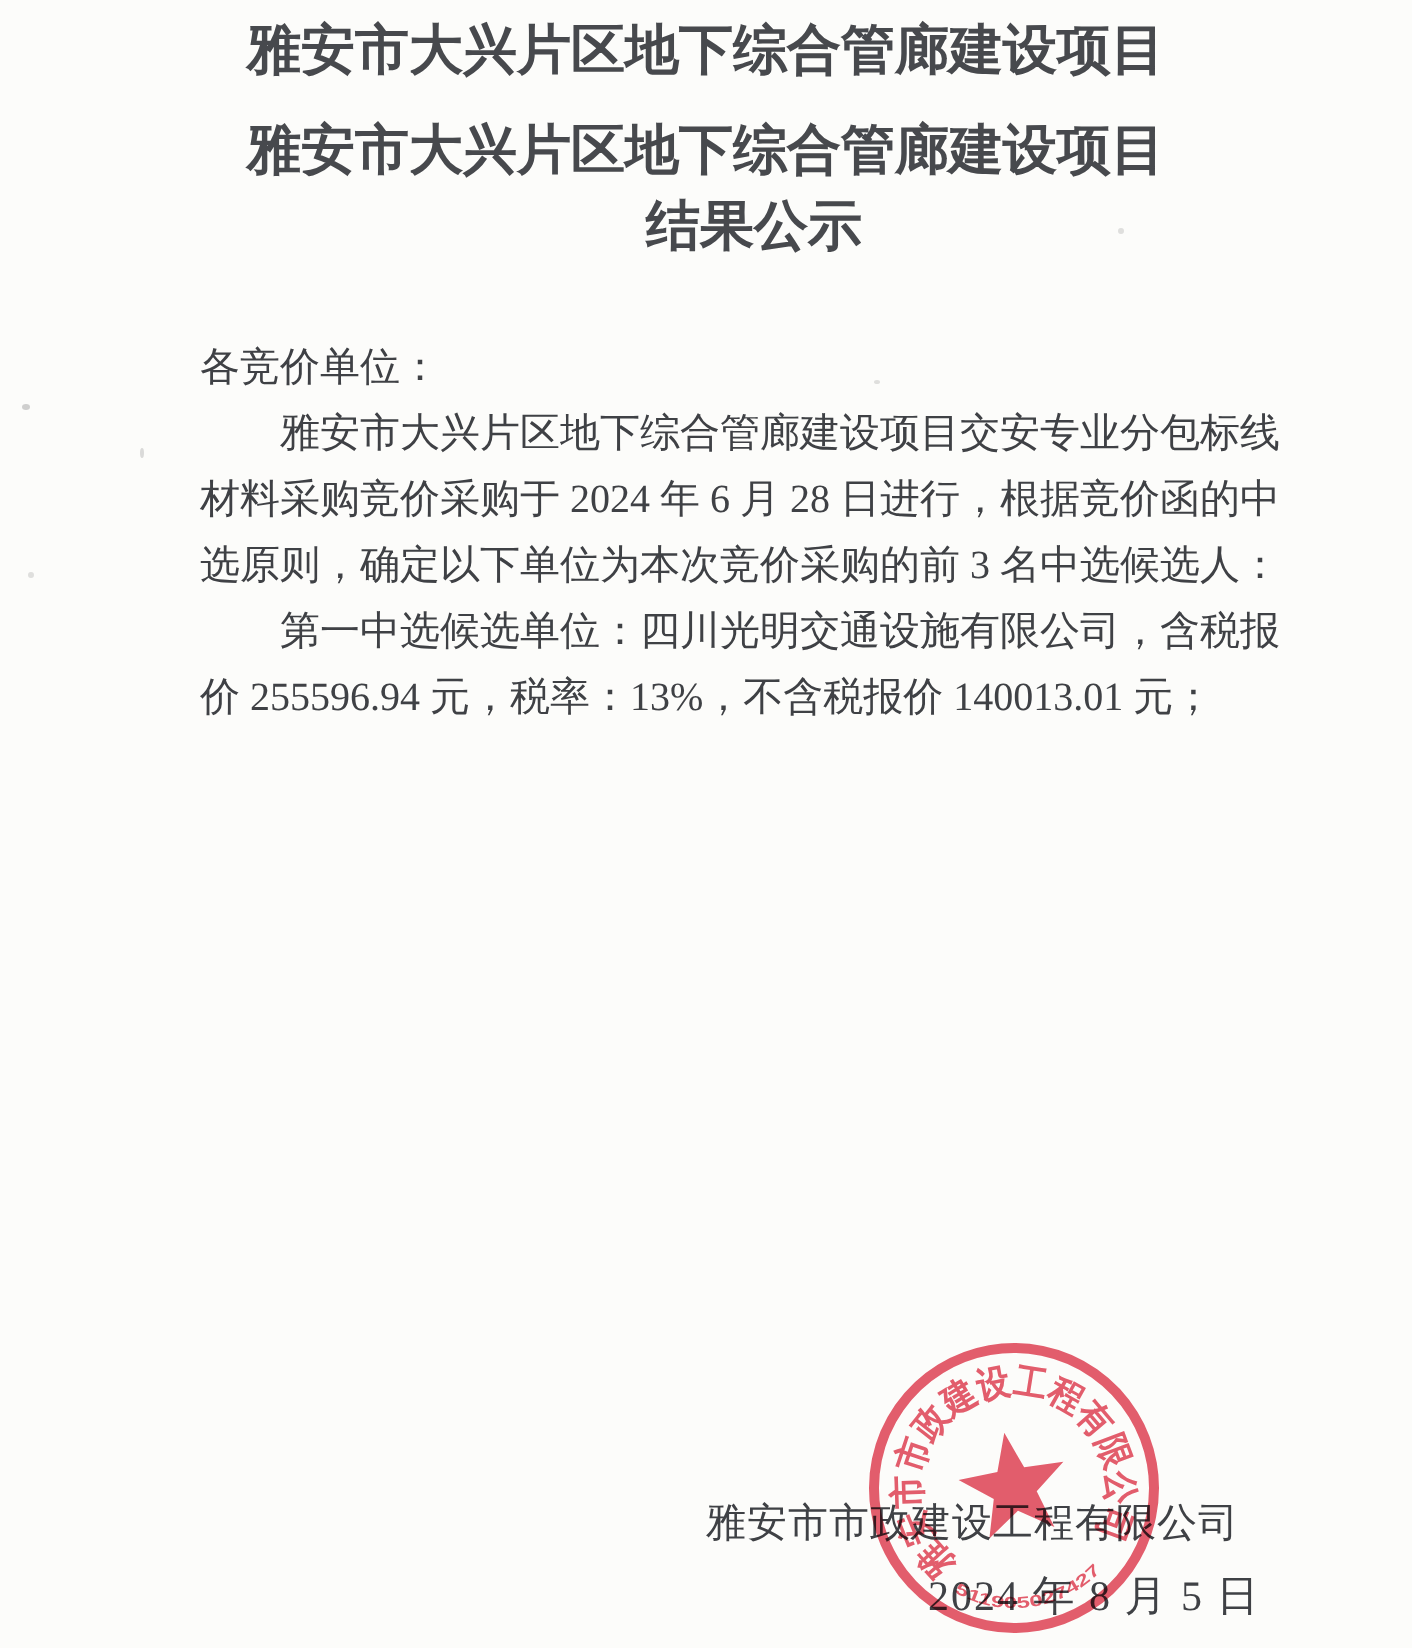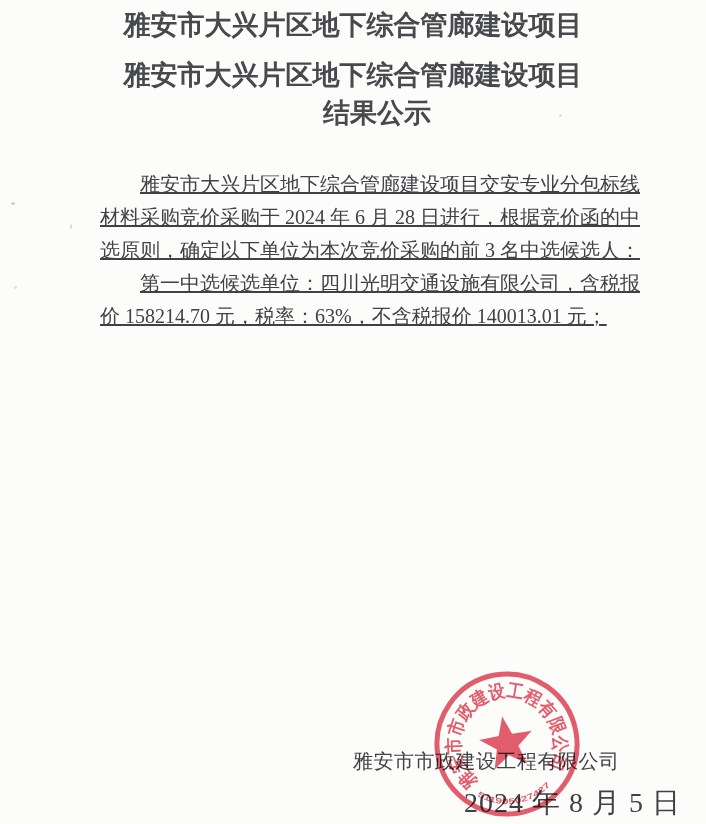--- a/index.html
+++ b/index.html
@@ -32,37 +32,37 @@
     position: absolute;
     top: 168px;
     left: 100px;
     width: 540px;
     font-size: 20px;
     line-height: 33px;
     color: #3f4145;
     text-align: justify;
   }
   .body-text p { margin: 0; }
-  .body-text p.indent { text-indent: 2em; text-decoration: underline; }
+  .body-text p.indent { text-indent: 2em; }
 
   
   .signature-company {
     position: absolute;
     top: 748px;
     left: 353px;
     font-size: 20px;
     letter-spacing: 0.5px;
     color: #3f4145;
     white-space: nowrap;
   }
   .signature-date {
     position: absolute;
     top: 784px;
     left: 464px;
-    font-size: 28px;
+    font-size: 21px;
     letter-spacing: 1px;
     color: #3f4145;
     white-space: nowrap;
   }
 
   
   .seal {
     position: absolute;
     left: 422px;
     top: 659px;
@@ -97,22 +97,23 @@
 
 <div class="page">
 
   <div class="title-block">
     <div class="title-line-1">雅安市大兴片区地下综合管廊建设项目</div>
     <div class="title-line-2">雅安市大兴片区地下综合管廊建设项目</div>
     <div class="title-line-3">结果公示</div>
   </div>
 
   <div class="body-text">
+    <p>各竞价单位：</p>
     <p class="indent">雅安市大兴片区地下综合管廊建设项目交安专业分包标线材料采购竞价采购于 2024 年 6 月 28 日进行，根据竞价函的中选原则，确定以下单位为本次竞价采购的前 3 名中选候选人：</p>
-    <p class="indent">第一中选候选单位：四川光明交通设施有限公司，含税报价 158214.70 元，税率：63%，不含税报价 140013.01 元；</p>
+    <p class="indent">第一中选候选单位：四川光明交通设施有限公司，含税报价 255596.94 元，税率：13%，不含税报价 140013.01 元；</p>
   </div>
 
   <div class="signature-company">雅安市市政建设工程有限公司</div>
   <div class="signature-date">2024 年 8 月 5 日</div>
 
   <div class="seal">
     <svg viewBox="0 0 170 170">
       <circle cx="85" cy="85" r="70" fill="none" stroke-width="5" stroke="#e2485a"></circle>
       <polygon points="85,57 91.8,75.7 111.6,76.3 95.9,88.6 101.5,107.7 85,96.5 68.5,107.7 74.1,88.6 58.4,76.3 78.2,75.7" fill="#e2485a"></polygon>
       <path id="sealArcTop" d="M 50.3,116.8 A 47,47 0 1 1 119.7,116.8" fill="none"></path>

